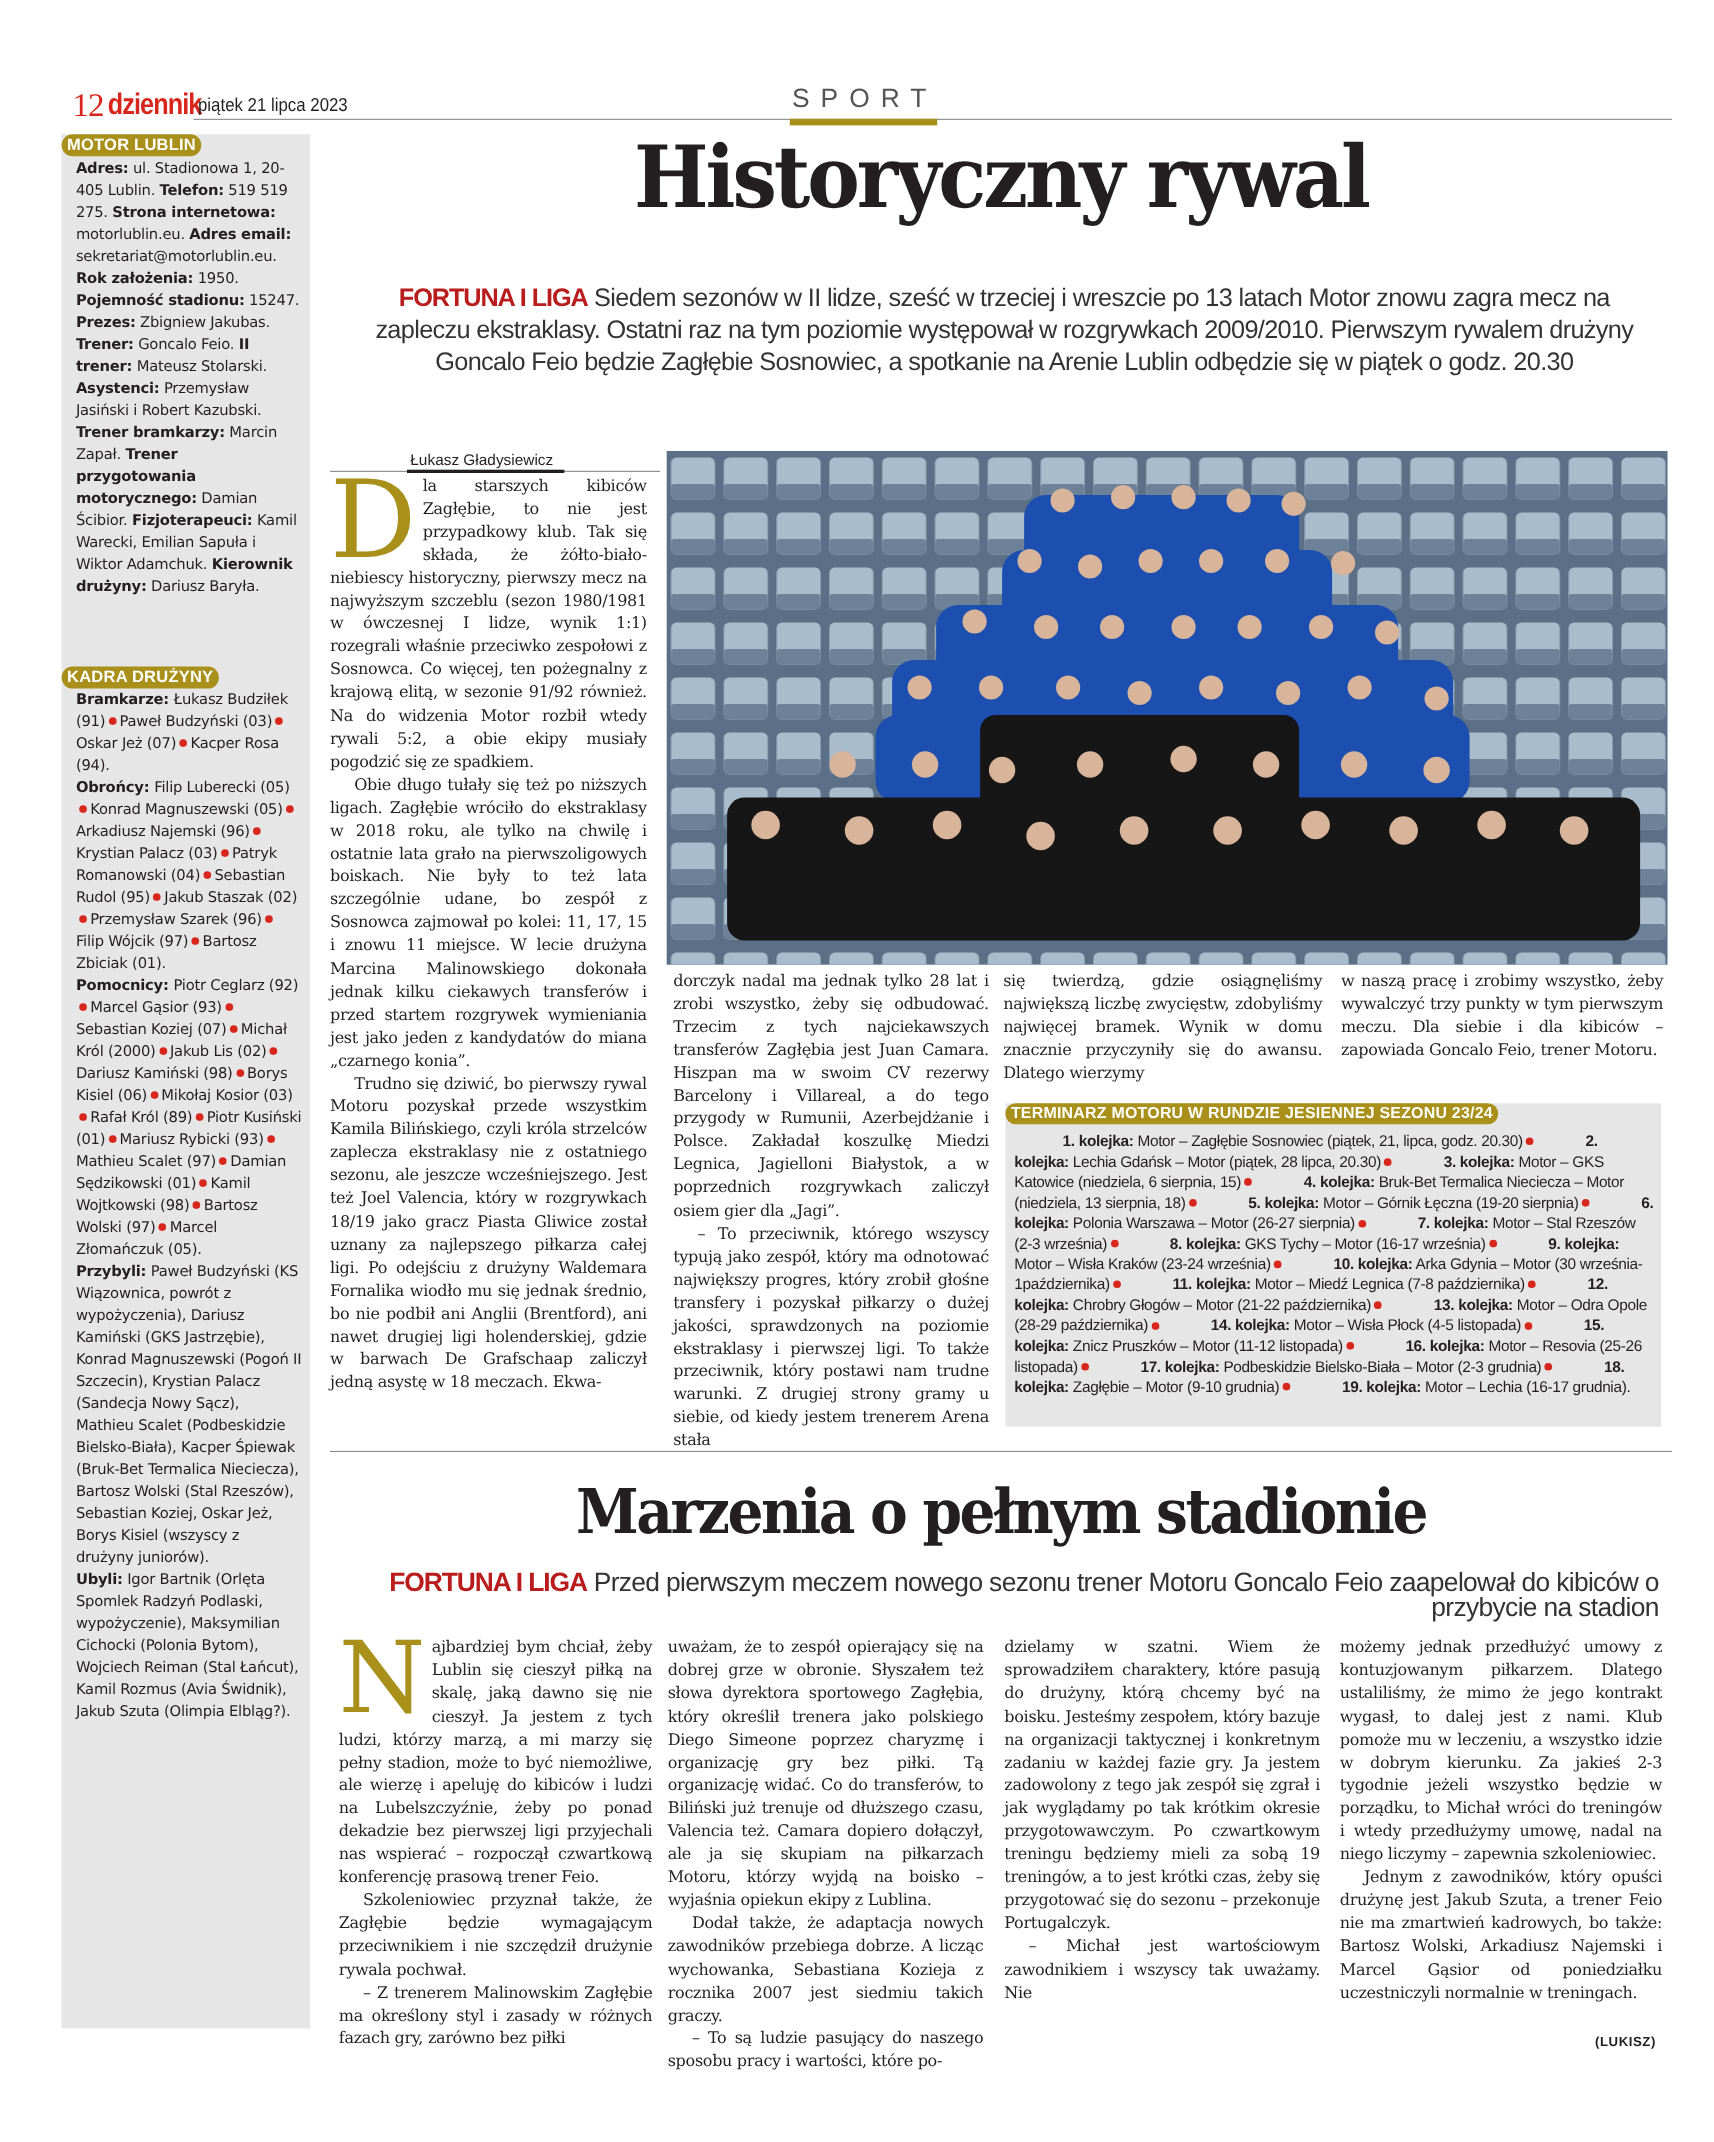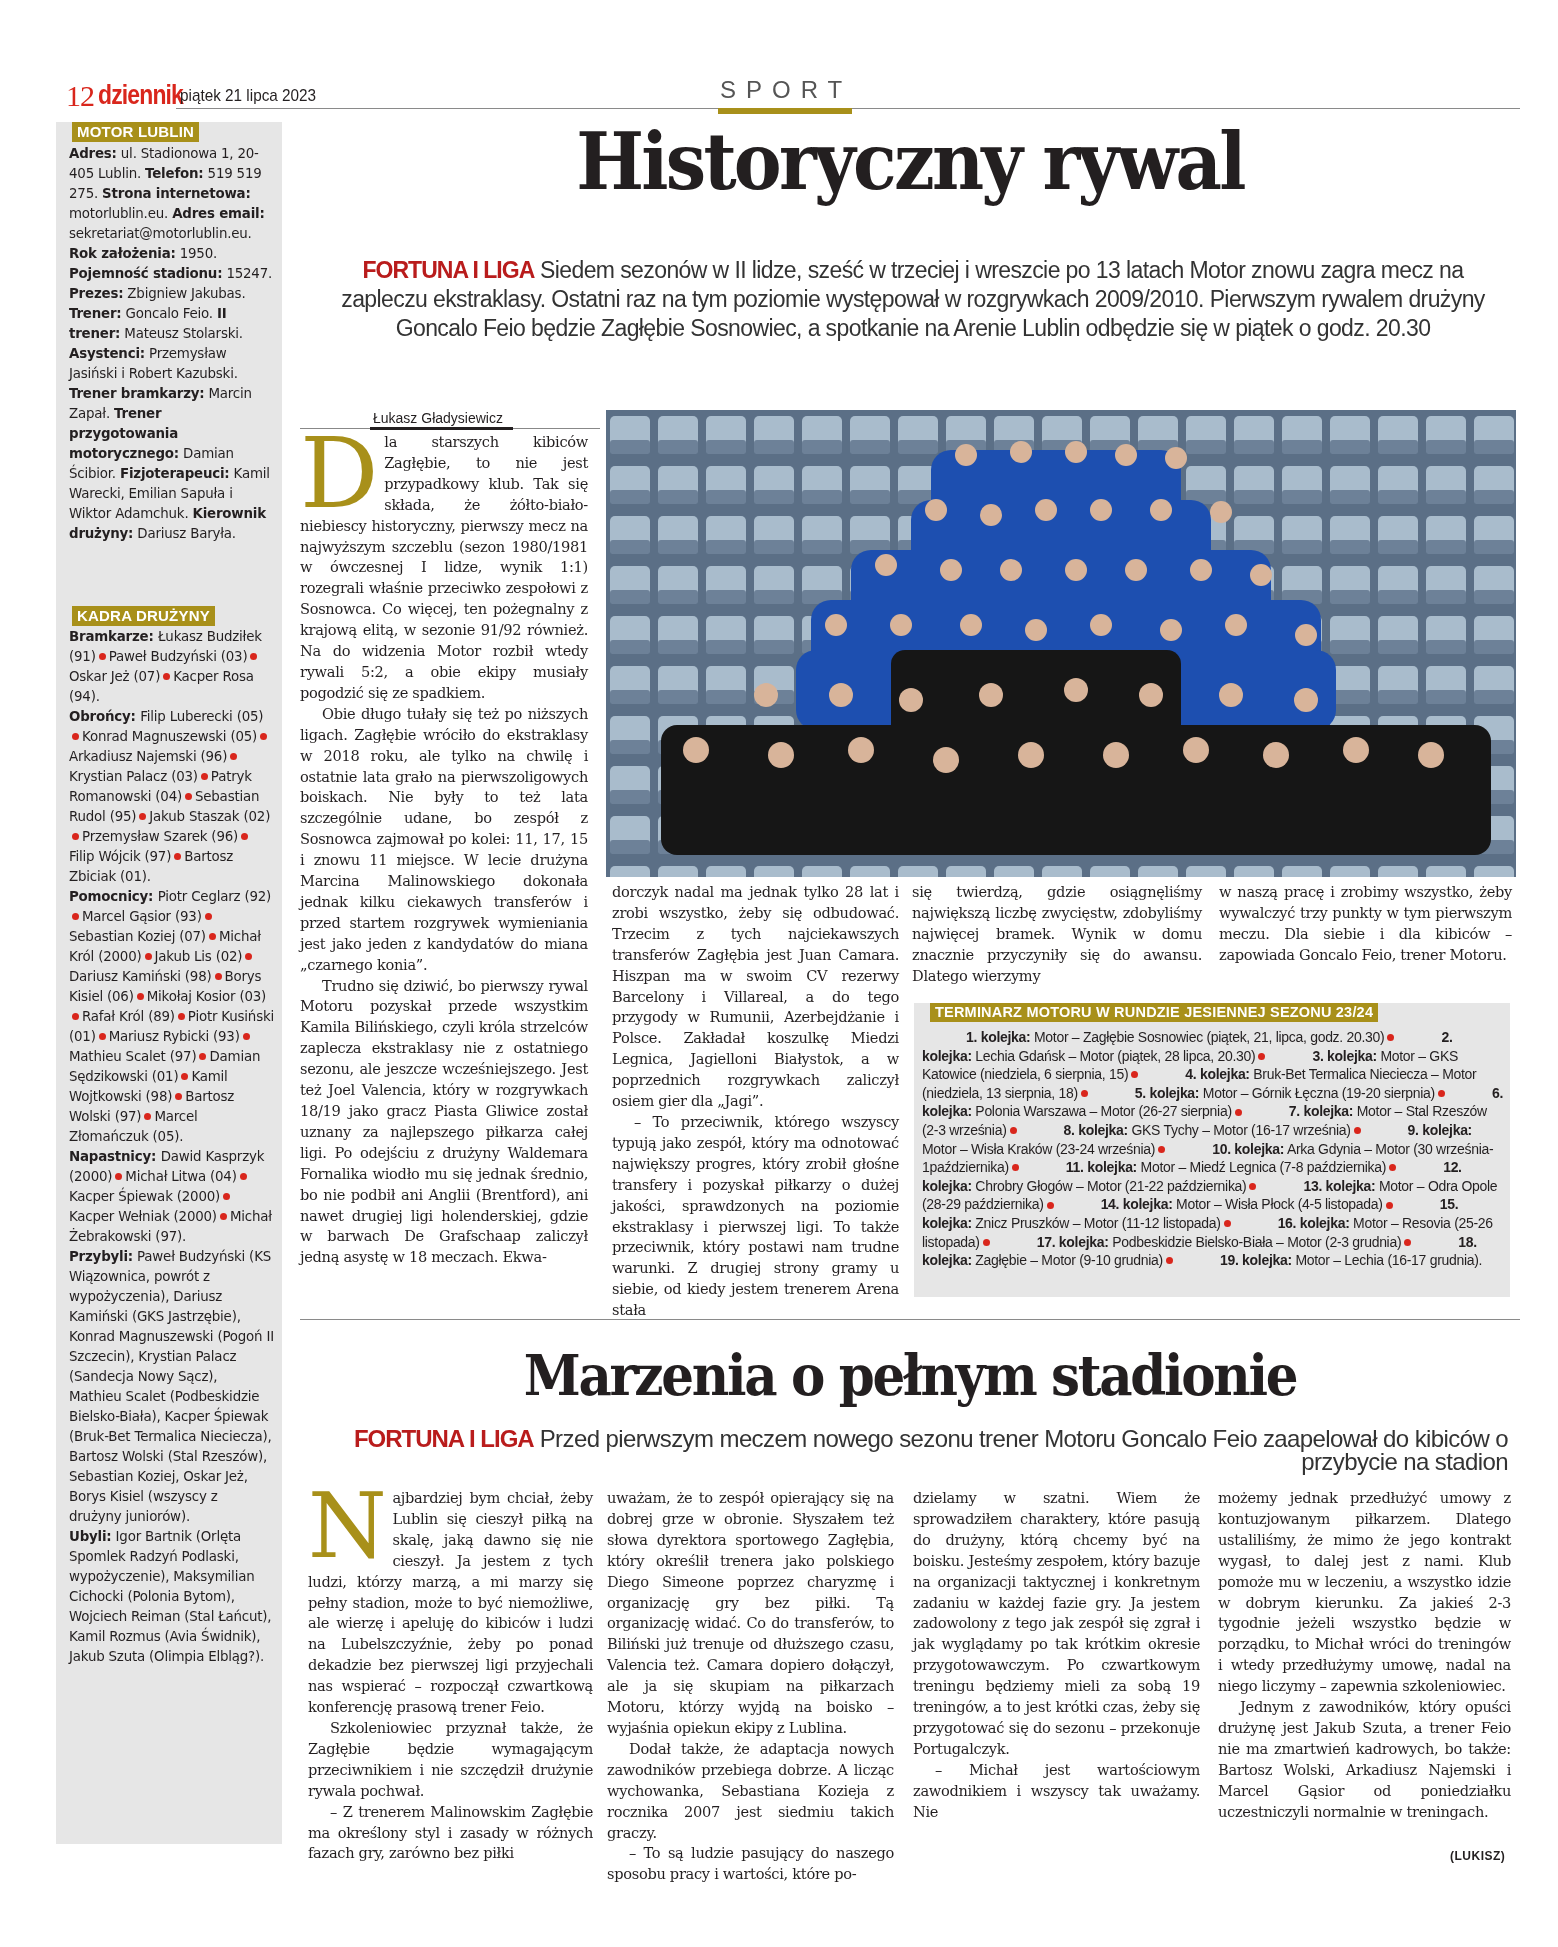--- a/index.html
+++ b/index.html
@@ -9,21 +9,21 @@
   
   #hdr-page { left: 66px; top: 81px; font-family: "Liberation Serif", serif; font-size: 30px; color: #d9261c; letter-spacing: -1px; line-height: 30px; }
   #hdr-logo { left: 98px; top: 80px; font-family: "Liberation Sans", sans-serif; font-weight: 900; font-size: 27px; color: #d9261c; letter-spacing: -1px; line-height: 30px; transform: scaleX(0.85); transform-origin: left; }
   #hdr-date { left: 180px; top: 86px; font-family: "Liberation Sans", sans-serif; font-size: 17px; color: #231f20; transform: scaleX(0.9); transform-origin: left; }
   #hdr-rule { left: 176px; top: 108px; width: 1344px; height: 1px; background: #8a8a8a; }
   #hdr-sport { left: 720px; top: 76px; font-family: "Liberation Sans", sans-serif; font-size: 24px; letter-spacing: 10px; color: #555; font-weight: 300; }
   #hdr-sport-bar { left: 718px; top: 108px; width: 134px; height: 6px; background: #a8901a; }
 
   
   #sidebar { left: 56px; top: 122px; width: 226px; height: 1722px; background: #e6e6e6; }
-  .side-tag { position: absolute; left: 16px; background: #a8901a; color: #fff; font-family: "Liberation Sans", sans-serif; font-weight: 900; font-size: 15px; padding: 1px 5px; line-height: 18px; letter-spacing: 0.2px; transform-origin: left; }
+  .side-tag { position: absolute; left: 0; background: #a8901a; color: #fff; font-family: "Liberation Sans", sans-serif; font-weight: 900; font-size: 15px; padding: 1px 5px; line-height: 18px; letter-spacing: 0.2px; transform-origin: left; border-radius: 10px; }
   .side-text { position: absolute; left: 13px; width: 205px; font-family: "DejaVu Sans", sans-serif; font-size: 13.4px; line-height: 20px; color: #231f20; letter-spacing: -0.2px; }
   .side-text b { font-weight: 900; }
   .dot { display: inline-block; width: 7px; height: 7px; background: #d9261c; border-radius: 50%; margin: 0 3px 1px 3px; vertical-align: middle; }
 
   
   #title1 { left: 300px; top: 112px; width: 1220px; text-align: center; font-family: "DejaVu Serif", serif; font-weight: bold; font-size: 78px; letter-spacing: -3px; line-height: 100px; transform: scaleX(0.92); }
   .lead { position: absolute; text-align: center; font-family: "Liberation Sans", sans-serif; font-size: 23px; line-height: 29px; color: #333; letter-spacing: -0.6px; }
   .lead .tag { color: #b91c1c; font-weight: bold; letter-spacing: -1px; }
 
   #byline { left: 373px; top: 410px; font-family: "Liberation Sans", sans-serif; font-size: 14px; color: #231f20; }
@@ -61,21 +61,20 @@
 <div class="abs" id="hdr-sport-bar"></div>
 
 <div class="abs" id="sidebar">
   <div class="side-tag" style="top:0;">MOTOR LUBLIN</div>
   <div class="side-text" id="club-info" style="top:22px;"><b>Adres:</b><span> ul. Stadionowa 1, 20-405 Lublin. </span><b>Telefon:</b><span> 519 519 275. </span><b>Strona internetowa:</b><span> motorlublin.eu. </span><b>Adres email:</b><span> sekretariat@motorlublin.eu. </span><b>Rok założenia:</b><span> 1950. </span><b>Pojemność stadionu:</b><span> 15247. </span><b>Prezes:</b><span> Zbigniew Jakubas. </span><b>Trener:</b><span> Goncalo Feio. </span><b>II trener:</b><span> Mateusz Stolarski. </span><b>Asystenci:</b><span> Przemysław Jasiński i Robert Kazubski. </span><b>Trener bramkarzy:</b><span> Marcin Zapał. </span><b>Trener przygotowania motorycznego:</b><span> Damian Ścibior. </span><b>Fizjoterapeuci:</b><span> Kamil Warecki, Emilian Sapuła i Wiktor Adamchuk. </span><b>Kierownik drużyny:</b><span> Dariusz Baryła.</span></div>
   <div class="side-tag" style="top:484px;">KADRA DRUŻYNY</div>
   <div class="side-text" id="squad-list" style="top:505px;">
       <div><b>Bramkarze: </b><span>Łukasz Budziłek (91)</span><span class="dot"></span><span>Paweł Budzyński (03)</span><span class="dot"></span><span>Oskar Jeż (07)</span><span class="dot"></span><span>Kacper Rosa (94).</span></div>
       <div><b>Obrońcy: </b><span>Filip Luberecki (05)</span><span class="dot"></span><span>Konrad Magnuszewski (05)</span><span class="dot"></span><span>Arkadiusz Najemski (96)</span><span class="dot"></span><span>Krystian Palacz (03)</span><span class="dot"></span><span>Patryk Romanowski (04)</span><span class="dot"></span><span>Sebastian Rudol (95)</span><span class="dot"></span><span>Jakub Staszak (02)</span><span class="dot"></span><span>Przemysław Szarek (96)</span><span class="dot"></span><span>Filip Wójcik (97)</span><span class="dot"></span><span>Bartosz Zbiciak (01).</span></div>
       <div><b>Pomocnicy: </b><span>Piotr Ceglarz (92)</span><span class="dot"></span><span>Marcel Gąsior (93)</span><span class="dot"></span><span>Sebastian Koziej (07)</span><span class="dot"></span><span>Michał Król (2000)</span><span class="dot"></span><span>Jakub Lis (02)</span><span class="dot"></span><span>Dariusz Kamiński (98)</span><span class="dot"></span><span>Borys Kisiel (06)</span><span class="dot"></span><span>Mikołaj Kosior (03)</span><span class="dot"></span><span>Rafał Król (89)</span><span class="dot"></span><span>Piotr Kusiński (01)</span><span class="dot"></span><span>Mariusz Rybicki (93)</span><span class="dot"></span><span>Mathieu Scalet (97)</span><span class="dot"></span><span>Damian Sędzikowski (01)</span><span class="dot"></span><span>Kamil Wojtkowski (98)</span><span class="dot"></span><span>Bartosz Wolski (97)</span><span class="dot"></span><span>Marcel Złomańczuk (05).</span></div>
-      <div><b>Napastnicy: </b><span>Dawid Kasprzyk (2000)</span><span class="dot"></span><span>Michał Litwa (04)</span><span class="dot"></span><span>Kacper Śpiewak (2000)</span><span class="dot"></span><span>Kacper Wełniak (2000)</span><span class="dot"></span><span>Michał Żebrakowski (97).</span></div>
       <div><b>Przybyli:</b><span> Paweł Budzyński (KS Wiązownica, powrót z wypożyczenia), Dariusz Kamiński (GKS Jastrzębie), Konrad Magnuszewski (Pogoń II Szczecin), Krystian Palacz (Sandecja Nowy Sącz), Mathieu Scalet (Podbeskidzie Bielsko-Biała), Kacper Śpiewak (Bruk-Bet Termalica Nieciecza), Bartosz Wolski (Stal Rzeszów), Sebastian Koziej, Oskar Jeż, Borys Kisiel (wszyscy z drużyny juniorów).</span></div>
       <div><b>Ubyli:</b><span> Igor Bartnik (Orlęta Spomlek Radzyń Podlaski, wypożyczenie), Maksymilian Cichocki (Polonia Bytom), Wojciech Reiman (Stal Łańcut), Kamil Rozmus (Avia Świdnik), Jakub Szuta (Olimpia Elbląg?).</span></div>
     </div>
 </div>
 
 <div class="abs" id="title1">Historyczny rywal</div>
 <div class="lead" style="left:318px; top:256px; width:1190px;">
   <span class="tag">FORTUNA I LIGA</span><span> Siedem sezonów w II lidze, sześć w trzeciej i wreszcie po 13 latach Motor znowu zagra mecz na zapleczu ekstraklasy. Ostatni raz na tym poziomie występował w rozgrywkach 2009/2010. Pierwszym rywalem drużyny Goncalo Feio będzie Zagłębie Sosnowiec, a spotkanie na Arenie Lublin odbędzie się w piątek o godz. 20.30</span>
 </div>
 

